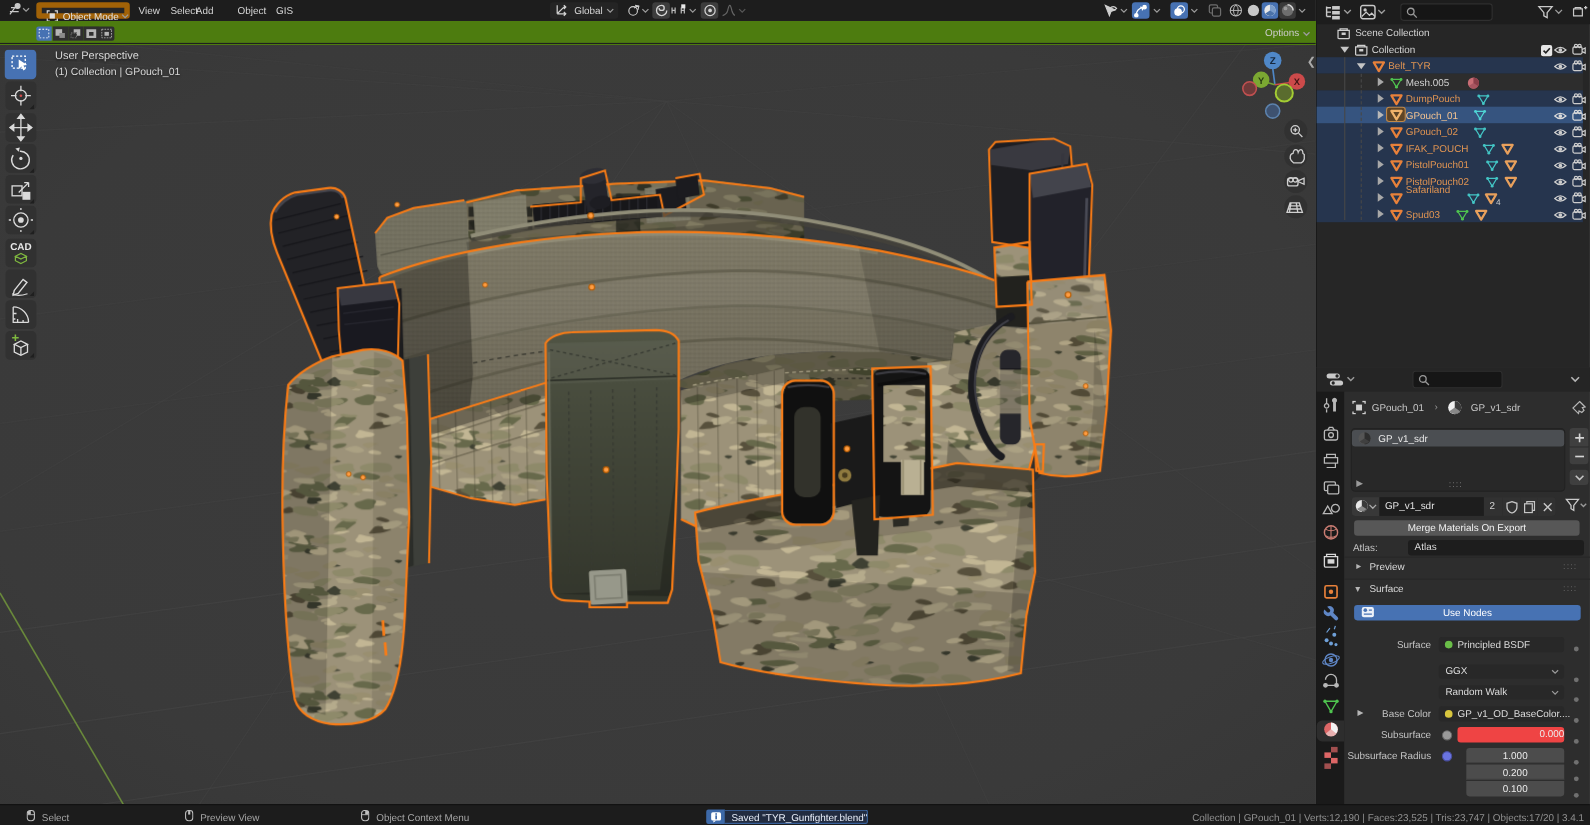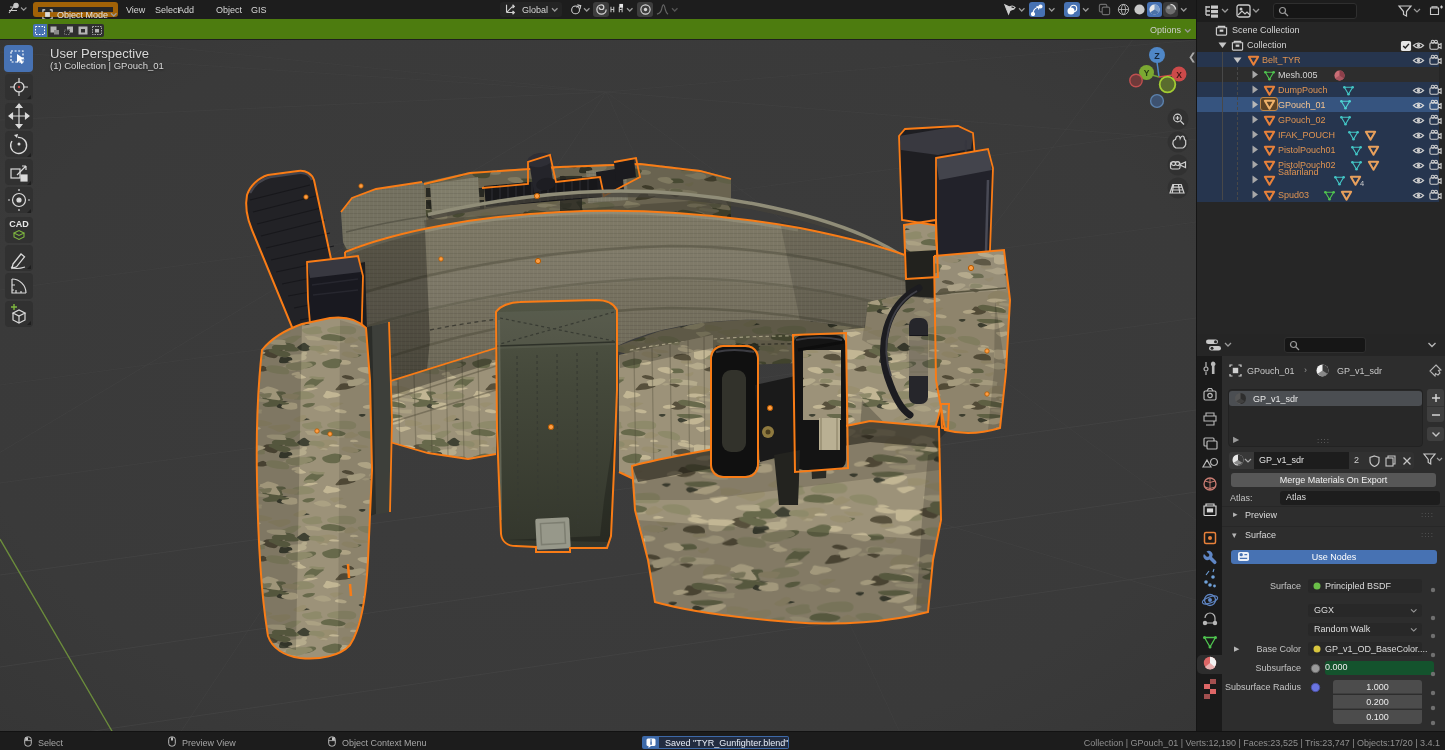--- a/index.html
+++ b/index.html
@@ -556,21 +556,21 @@
     <svg class="abs" style="left:92px;top:7px" width="10" height="9" viewBox="0 0 10 9">
         <rect x="0.5" y="0.5" width="9" height="8" fill="none" stroke="#b5b5b5" stroke-width="0.9" stroke-dasharray="1.5 1"></rect>
         <rect x="3" y="3" width="4" height="3.5" fill="#b5b5b5"></rect>
       </svg>
     <div class="txt" style="left:1150px;top:7px;color:#cccccc">Options</div>
     <svg class="abs" style="left:1184px;top:8.5px" width="8" height="6" viewBox="0 0 9 7">
         <path d="M1,1.5 l3.2,3.2 l3.2,-3.2" stroke="#9a9a9a" stroke-width="1.4" fill="none"></path>
       </svg>
   </div>
 
-  <div class="txt" style="left:50px;top:47px;font-size:13px;color:#d8d8d8;text-shadow:0 1px 2px #00000080">User Perspective</div>
+  <div class="txt" style="left:50px;top:47px;font-size:10px;color:#d8d8d8;text-shadow:0 1px 2px #00000080">User Perspective</div>
   <div class="txt" style="left:50px;top:61px;font-size:9.5px;color:#d8d8d8;text-shadow:0 1px 2px #00000080">(1) Collection | GPouch_01</div>
 
   <div id="toolbar" class="abs" style="left:4px;top:45px;width:30px;height:290px">
     <svg width="30" height="290" viewBox="0 0 30 290">
       <g>
         <rect x="0" y="0" width="29" height="27" rx="4" fill="#4772b3"></rect>
         <rect x="1" y="29" width="28" height="26" rx="4" fill="#313131"></rect>
         <rect x="1" y="58" width="28" height="26" rx="4" fill="#313131"></rect>
         <rect x="1" y="86" width="28" height="26" rx="4" fill="#313131"></rect>
         <rect x="1" y="114" width="28" height="26" rx="4" fill="#313131"></rect>
@@ -1125,21 +1125,21 @@
     <div class="txt" style="right:144px;top:311px;color:#c3c3c3;left:auto">Base Color</div>
     <div class="abs" style="left:111px;top:308px;width:114px;height:13.5px;background:#282828;border-radius:3px"></div>
     <svg class="abs" style="left:116px;top:311px" width="8" height="8">
         <circle cx="4" cy="4" r="3.5" fill="#d8c63e"></circle>
       </svg>
     <div class="txt" style="left:128px;top:311px;color:#dcdcdc">GP_v1_OD_BaseColor....</div>
     <div class="txt" style="right:144px;top:330px;color:#c3c3c3;left:auto">Subsurface</div>
     <svg class="abs" style="left:113px;top:329px" width="11" height="11">
         <circle cx="5.5" cy="5.5" r="4.2" fill="#9a9a9a" stroke="#666" stroke-width="1"></circle>
       </svg>
-    <div class="abs" style="left:128px;top:327px;width:109px;height:13.5px;background:#14532d;border-radius:3px;text-align:left;color:#ececec;line-height:13.5px">0.000</div>
+    <div class="abs" style="left:128px;top:327px;width:97px;height:13.5px;background:#ef4444;border-radius:3px;text-align:right;color:#ececec;line-height:13.5px">0.000</div>
     <div class="txt" style="right:144px;top:349px;color:#c3c3c3;left:auto">Subsurface Radius</div>
     <svg class="abs" style="left:113px;top:348px" width="11" height="11">
         <circle cx="5.5" cy="5.5" r="4.2" fill="#6a74e0" stroke="#4a4fa0" stroke-width="1"></circle>
       </svg>
     <div class="abs" style="left:136px;top:346px;width:89px;height:14px;background:#4c4c4c;border-radius:3px 3px 0 0;text-align:center;color:#ececec;line-height:14px;border-bottom:1px solid #3e3e3e">1.000</div>
     <div class="abs" style="left:136px;top:361px;width:89px;height:14px;background:#4c4c4c;text-align:center;color:#ececec;line-height:14px;border-bottom:1px solid #3e3e3e">0.200</div>
     <div class="abs" style="left:136px;top:376px;width:89px;height:14px;background:#4c4c4c;border-radius:0 0 3px 3px;text-align:center;color:#ececec;line-height:14px">0.100</div>
     <svg class="abs" style="left:231.5px;top:250px" width="8" height="148" viewBox="0 0 8 148">
       <g fill="#707070">
           <circle cx="4" cy="6" r="2.2"></circle>

